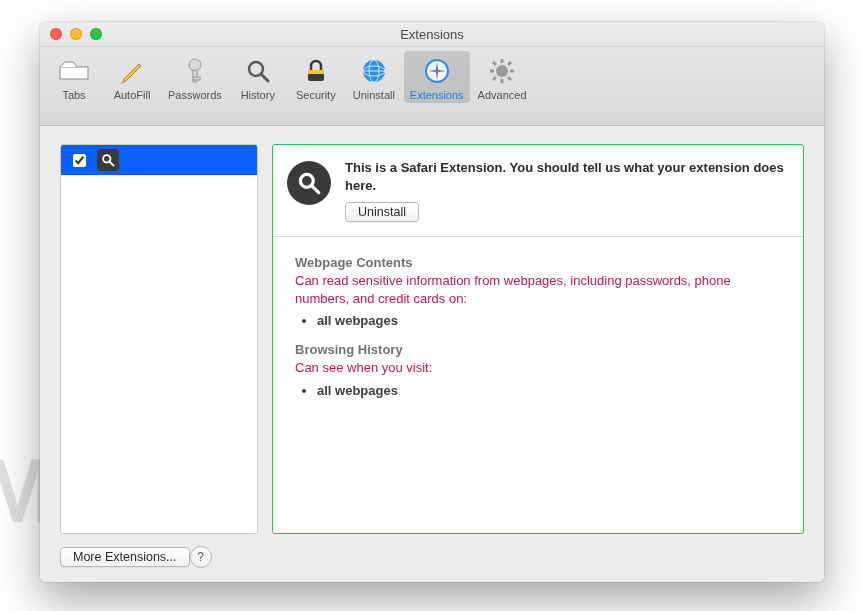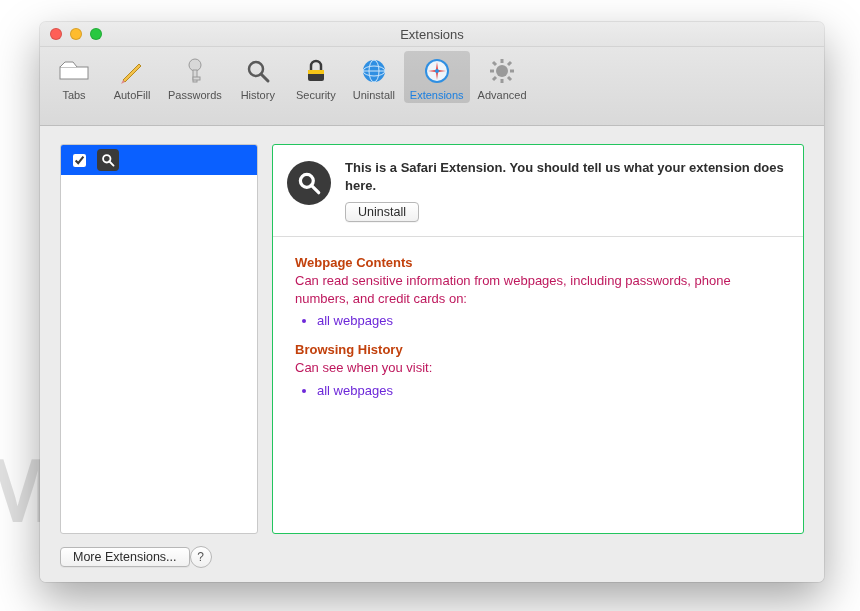--- a/index.html
+++ b/index.html
@@ -183,34 +183,35 @@
   .uninstall {
     margin-top:8px;
     font-weight:400;
   }
 
   .section {
     padding: 18px 22px 8px 22px;
   }
   .sec-title {
     font-weight:700;
-    color:#c2410c;
+    color:#737373;
     margin-bottom:2px;
   }
   .sec-desc {
     color:#be185d;
     line-height:1.35;
     margin-bottom:6px;
   }
   ul.bul {
     margin: 0 0 14px 0;
     padding-left: 22px;
   }
   ul.bul li {
-    color:#6d28d9;
+    color:#404040;
+    font-weight:bold;
   }
 
   .footer {
     display:flex;
     justify-content:flex-start;
     align-items:center;
     gap:0;
     padding: 2px 4px 2px 0;
   }
   .btn {

